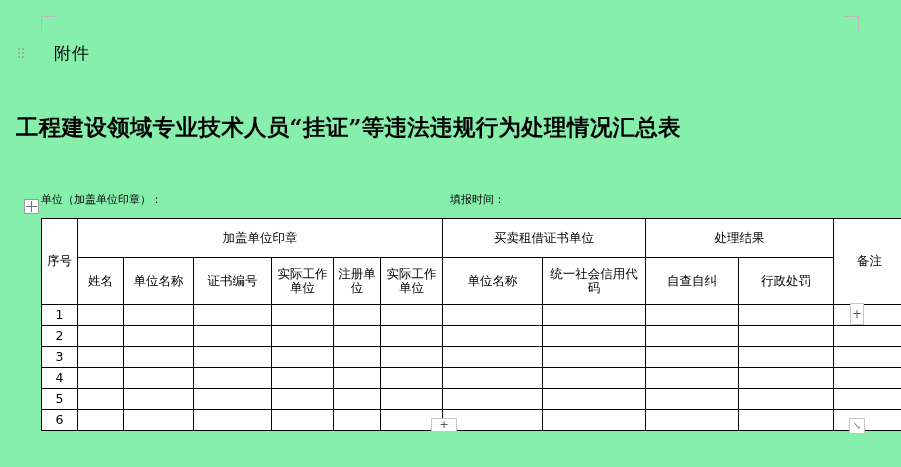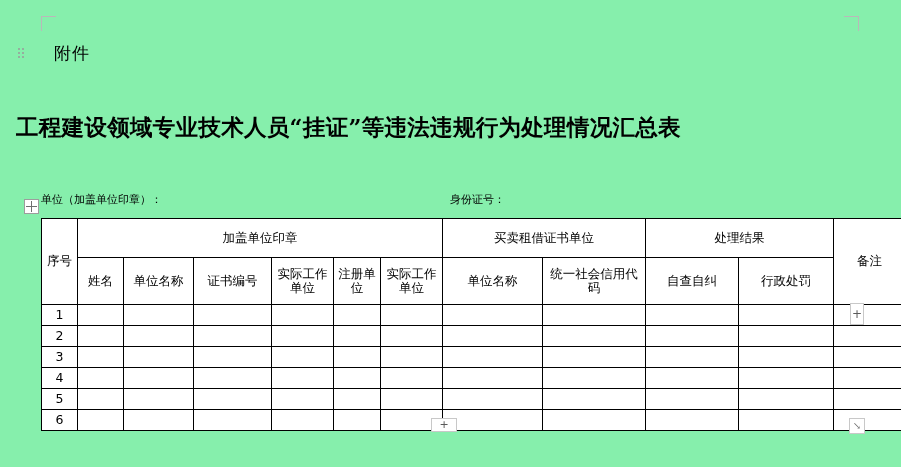--- a/index.html
+++ b/index.html
@@ -223,21 +223,21 @@
         <i></i>
         <i></i>
     </span>
     <span class="attach-label">附件</span>
   </div>
 
   <div class="doc-title">工程建设领域专业技术人员“挂证”等违法违规行为处理情况汇总表</div>
 
   <div class="meta-line">
     <span class="meta-unit">单位（加盖单位印章）：</span>
-    <span class="meta-date">身份证号：</span>
+    <span class="meta-date">填报时间：</span>
   </div>
 
   <div class="table-handle"></div>
 
   <table class="main-table">
     <colgroup>
       <col style="width:36px">
       <col style="width:46px">
       <col style="width:70px">
       <col style="width:78px">

